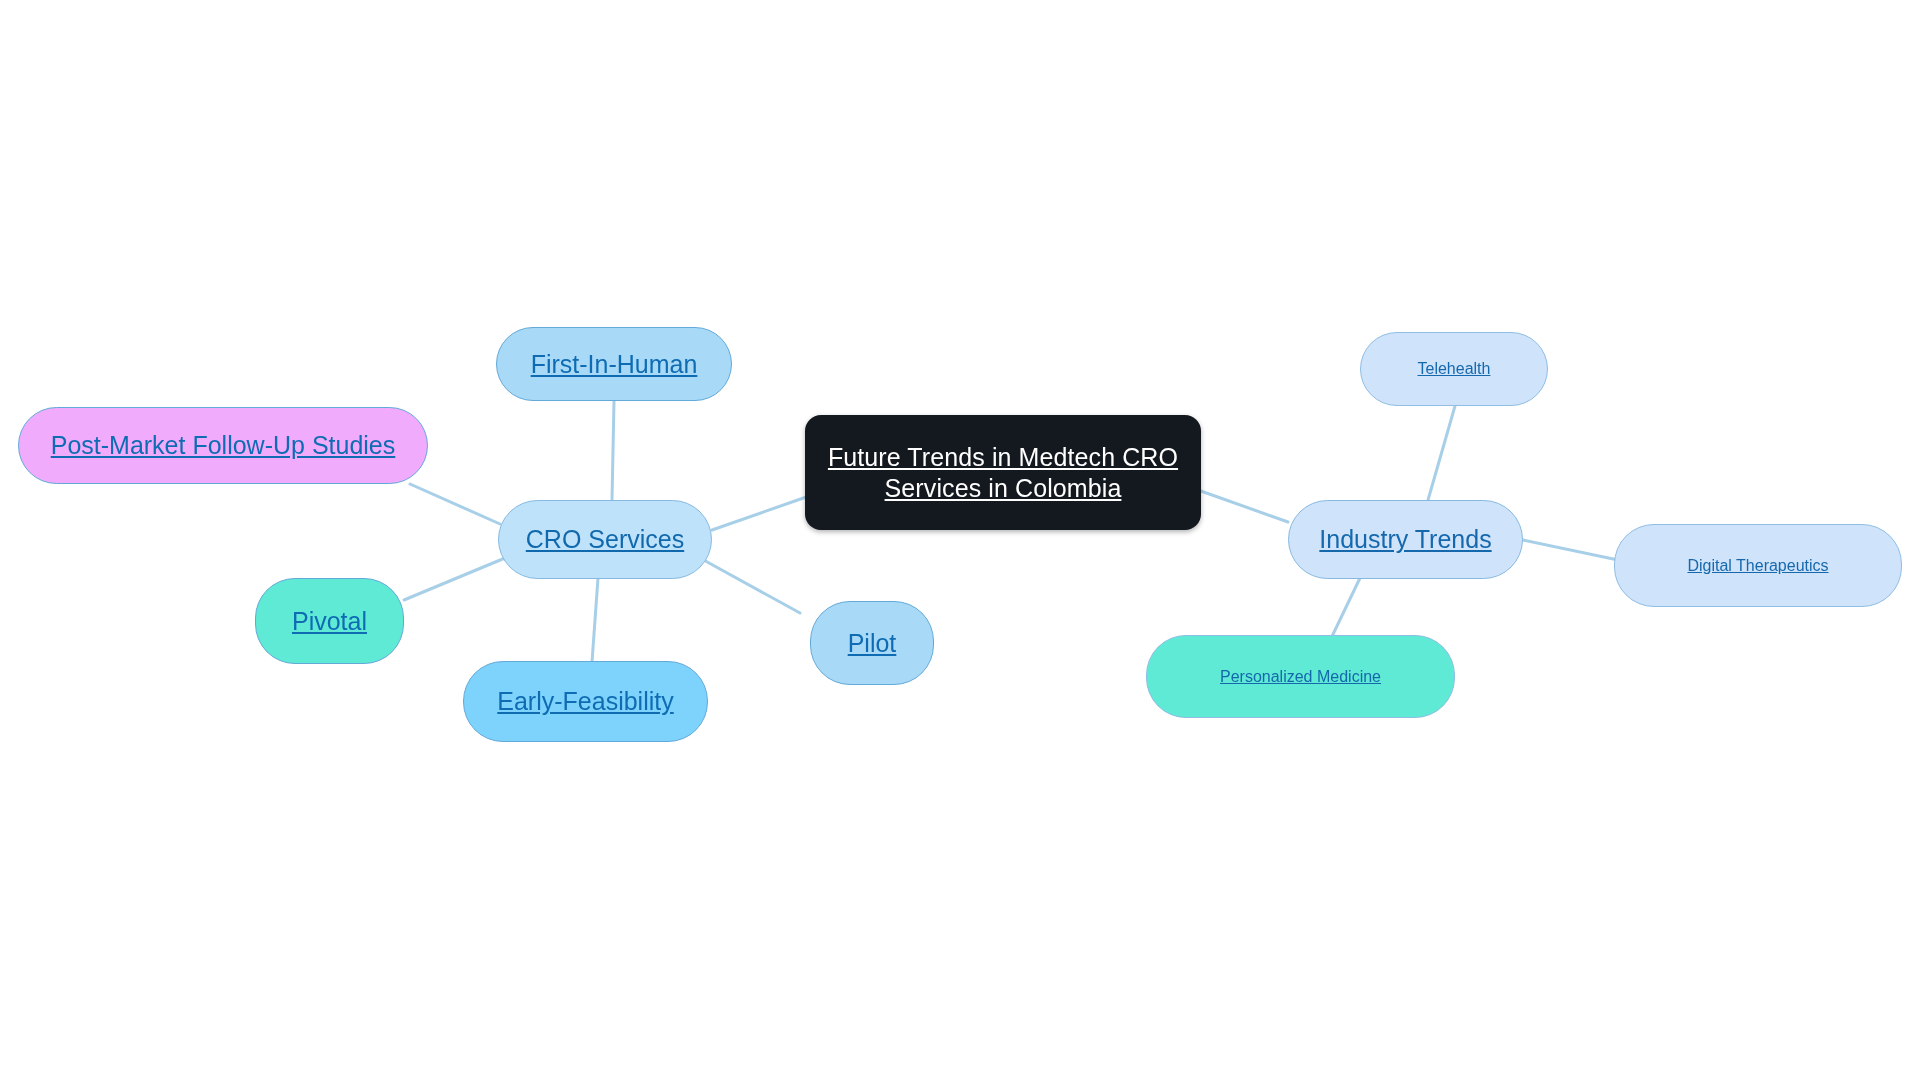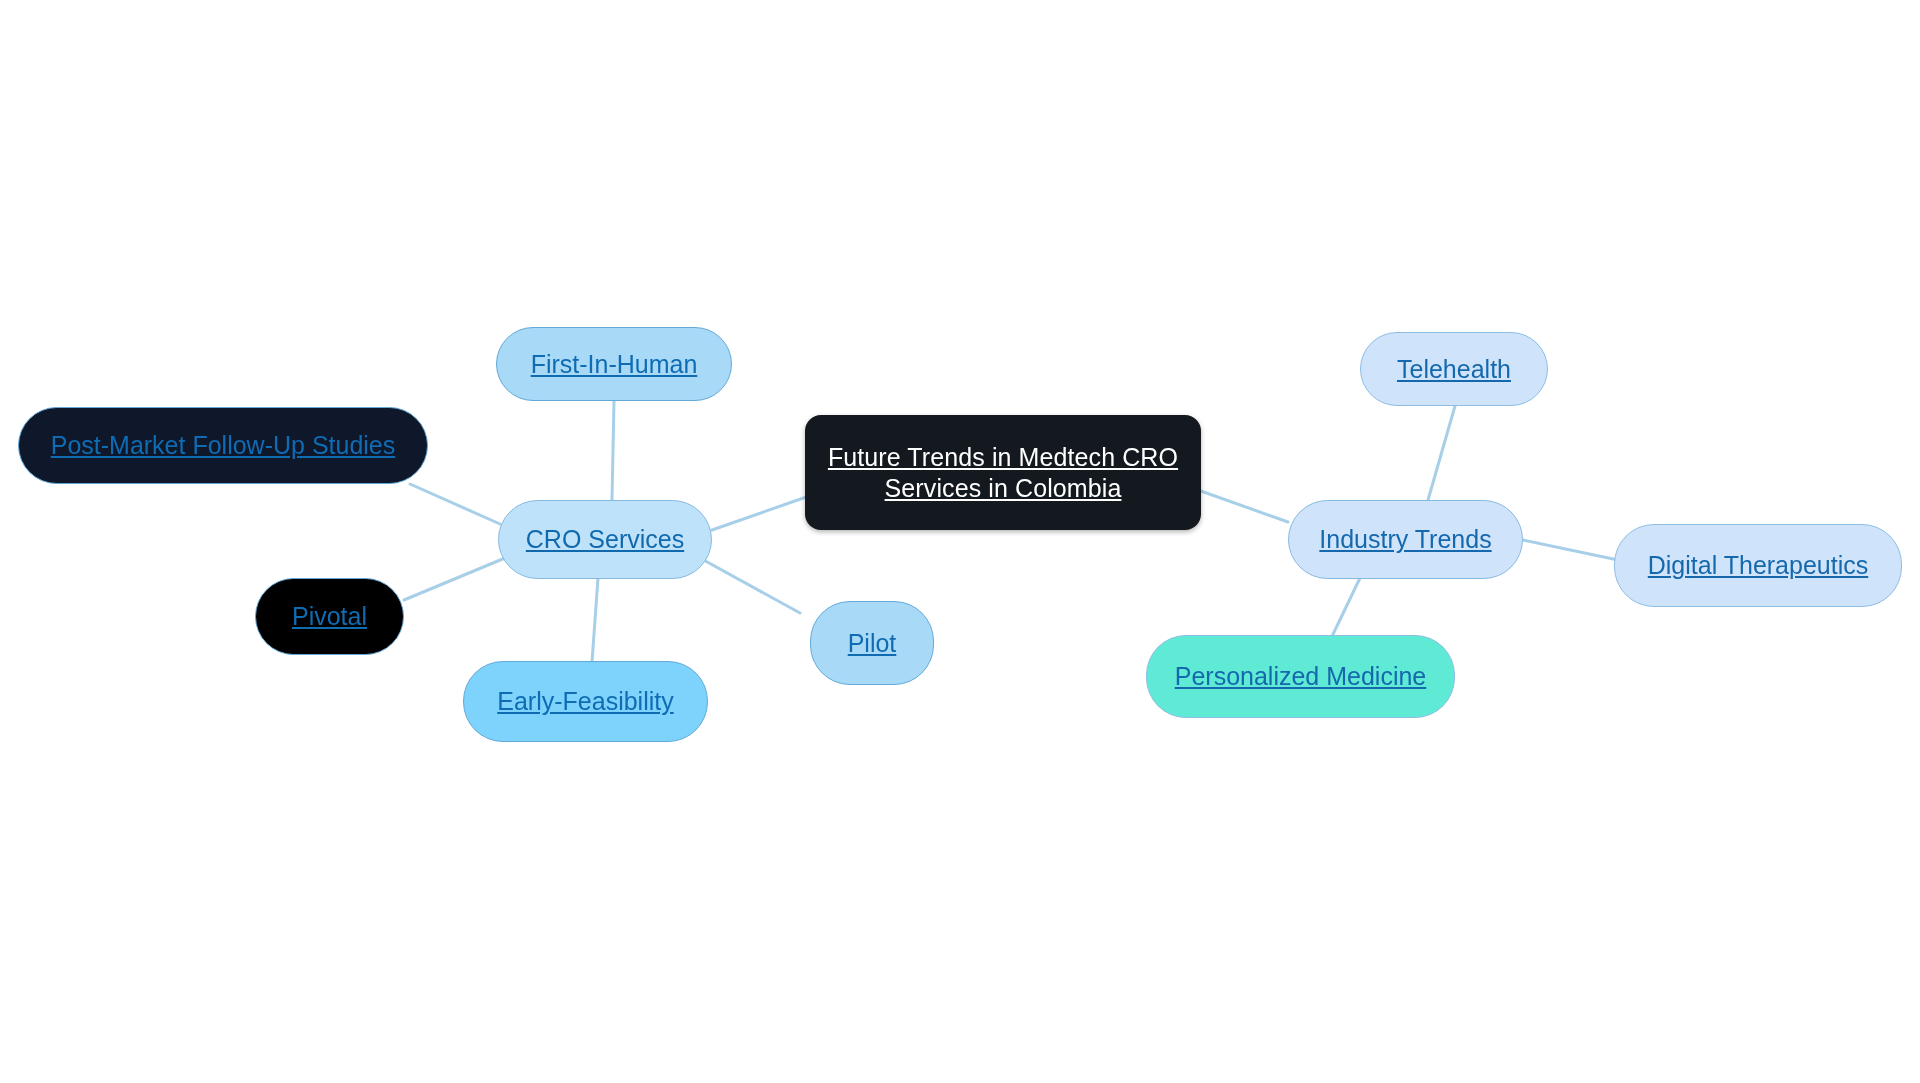--- a/index.html
+++ b/index.html
@@ -59,21 +59,21 @@
     border: 1.6px solid #63a9d8;
     color: #0f6cb3;
     border-radius: 40px;
     font-size: 25px;
   }
   .node-leaf-right {
     background: #cfe4fb;
     border: 1.6px solid #8fbde4;
     color: #1668ad;
     border-radius: 40px;
-    font-size: 25px;
+    font-size: 16px;
   }
 </style>
 </head>
 <body>
 
 <div id="canvas">
   <svg id="edge-layer" viewBox="0 0 1920 1083">
       <line x1="712" y1="530" x2="812" y2="495" stroke="#a8cfe8" stroke-width="3" stroke-linecap="round"></line>
       <line x1="612" y1="500" x2="614" y2="401" stroke="#a8cfe8" stroke-width="3" stroke-linecap="round"></line>
       <line x1="500" y1="524" x2="410" y2="484" stroke="#a8cfe8" stroke-width="3" stroke-linecap="round"></line>
@@ -83,22 +83,22 @@
       <line x1="1288" y1="522" x2="1198" y2="490" stroke="#a8cfe8" stroke-width="3" stroke-linecap="round"></line>
       <line x1="1428" y1="500" x2="1455" y2="406" stroke="#a8cfe8" stroke-width="3" stroke-linecap="round"></line>
       <line x1="1523" y1="540" x2="1618" y2="560" stroke="#a8cfe8" stroke-width="3" stroke-linecap="round"></line>
       <line x1="1360" y1="578" x2="1325" y2="651" stroke="#a8cfe8" stroke-width="3" stroke-linecap="round"></line>
     </svg>
   <div id="node-layer">
       <div class="node node-root" style="left: 805px; top: 415px; width: 396px; height: 115px; background: rgb(20, 24, 31); color: rgb(255, 255, 255);">Future Trends in Medtech CRO
 Services in Colombia</div>
       <div class="node node-branch" style="left: 498px; top: 500px; width: 214px; height: 79px; background: rgb(191, 226, 251); color: rgb(16, 105, 173);">CRO Services</div>
       <div class="node node-leaf-left" style="left: 496px; top: 327px; width: 236px; height: 74px; background: rgb(168, 218, 248); color: rgb(15, 108, 179);">First-In-Human</div>
-      <div class="node node-leaf-left" style="left: 18px; top: 407px; width: 410px; height: 77px; background: #0f172a; color: rgb(15, 108, 179);">Post-Market Follow-Up Studies</div>
-      <div class="node node-leaf-left" style="left: 255px; top: 578px; width: 149px; height: 77px; background: #000000; color: rgb(15, 108, 179);">Pivotal</div>
+      <div class="node node-leaf-left" style="left: 18px; top: 407px; width: 410px; height: 77px; background: #f0abfc; color: rgb(15, 108, 179);">Post-Market Follow-Up Studies</div>
+      <div class="node node-leaf-left" style="left: 255px; top: 578px; width: 149px; height: 86px; background: #5eead4; color: rgb(15, 108, 179);">Pivotal</div>
       <div class="node node-leaf-left" style="left: 463px; top: 661px; width: 245px; height: 81px; background: #7dd3fc; color: rgb(15, 108, 179);">Early-Feasibility</div>
       <div class="node node-leaf-left" style="left: 810px; top: 601px; width: 124px; height: 84px; background: rgb(168, 218, 248); color: rgb(15, 108, 179);">Pilot</div>
       <div class="node node-branch" style="left: 1288px; top: 500px; width: 235px; height: 79px; background: rgb(207, 228, 251); color: rgb(22, 104, 173);">Industry Trends</div>
       <div class="node node-leaf-right" style="left: 1360px; top: 332px; width: 188px; height: 74px; background: rgb(207, 228, 251); color: rgb(22, 104, 173);">Telehealth</div>
       <div class="node node-leaf-right" style="left: 1614px; top: 524px; width: 288px; height: 83px; background: rgb(207, 228, 251); color: rgb(22, 104, 173);">Digital Therapeutics</div>
       <div class="node node-leaf-right" style="left: 1146px; top: 635px; width: 309px; height: 83px; background: #5eead4; color: rgb(22, 104, 173);">Personalized Medicine</div>
     </div>
 </div>
 
 </body></html>

